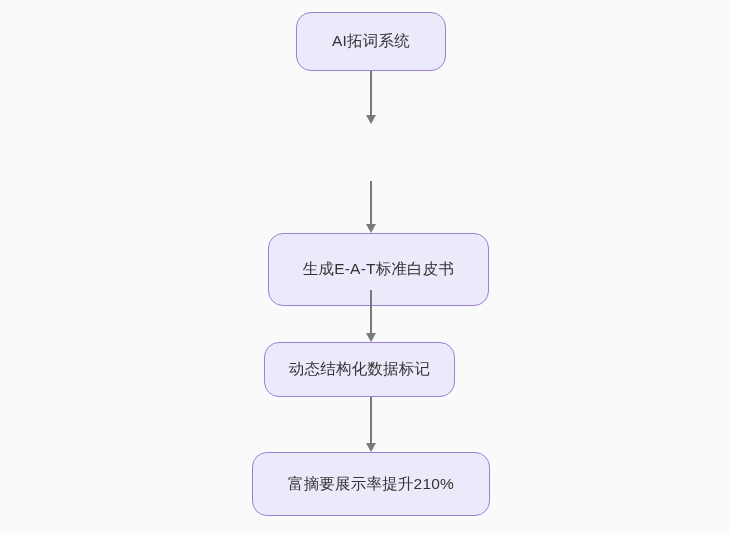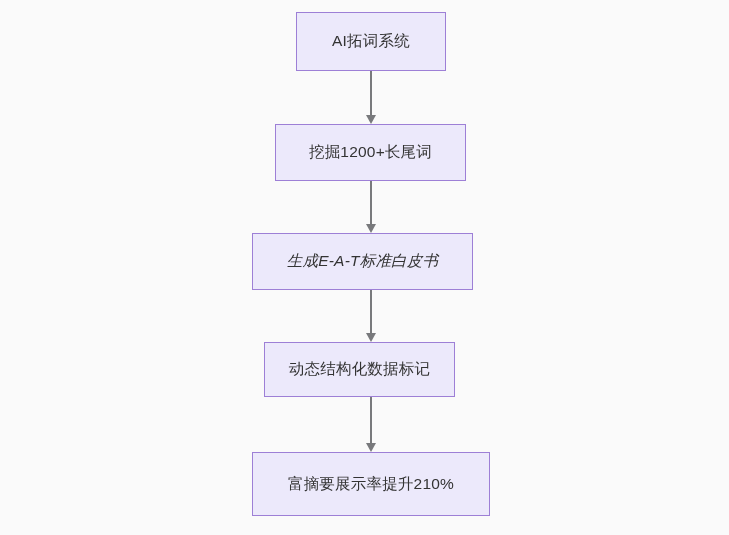--- a/index.html
+++ b/index.html
@@ -17,21 +17,21 @@
     position: relative;
     width: 729px;
     height: 535px;
     background: #fafafa;
   }
   .node {
     position: absolute;
     box-sizing: border-box;
     background: #ece9fb;
     border: 1.6px solid #9d7fd6;
-    border-radius: 0;
+    border-radius: 15px;
     display: flex;
     align-items: center;
     justify-content: center;
     text-align: center;
   }
   .node-label {
     color: #333333;
     font-size: 15.5px;
     line-height: 1.2;
     letter-spacing: 0.2px;
@@ -54,21 +54,21 @@
     left: -5px;
     width: 0;
     height: 0;
     border-left: 5px solid transparent;
     border-right: 5px solid transparent;
     border-top: 9px solid #78797c;
   }
   
   .n0 { left: 296px; top: 12px;  width: 150px; height: 59px; }
   .n1 { left: 275px; top: 124px; width: 191px; height: 57px; }
-  .n2 { left: 252px; top: 233px; width: 221px; height: 57px; font-style: italic; }
+  .n2 { left: 268px; top: 233px; width: 221px; height: 73px; }
   .n3 { left: 264px; top: 342px; width: 191px; height: 55px; }
   .n4 { left: 252px; top: 452px; width: 238px; height: 64px; }
   
   .e0 { left: 371px; top: 71px;  }
   .e0 .edge-line { height: 44px; }
   .e0 .edge-head { top: 44px; }
   .e1 { left: 371px; top: 181px; }
   .e1 .edge-line { height: 43px; }
   .e1 .edge-head { top: 43px; }
   .e2 { left: 371px; top: 290px; }
@@ -85,23 +85,20 @@
 
   <div class="node n0">
     <span class="node-label">AI拓词系统</span>
   </div>
 
   <div class="edge e0">
     <div class="edge-line"></div>
     <div class="edge-head"></div>
   </div>
 
-  <div class="node n1">
-    <span class="node-label">挖掘1200+长尾词</span>
-  </div>
 
   <div class="edge e1">
     <div class="edge-line"></div>
     <div class="edge-head"></div>
   </div>
 
   <div class="node n2">
     <span class="node-label">生成E-A-T标准白皮书</span>
   </div>
 

